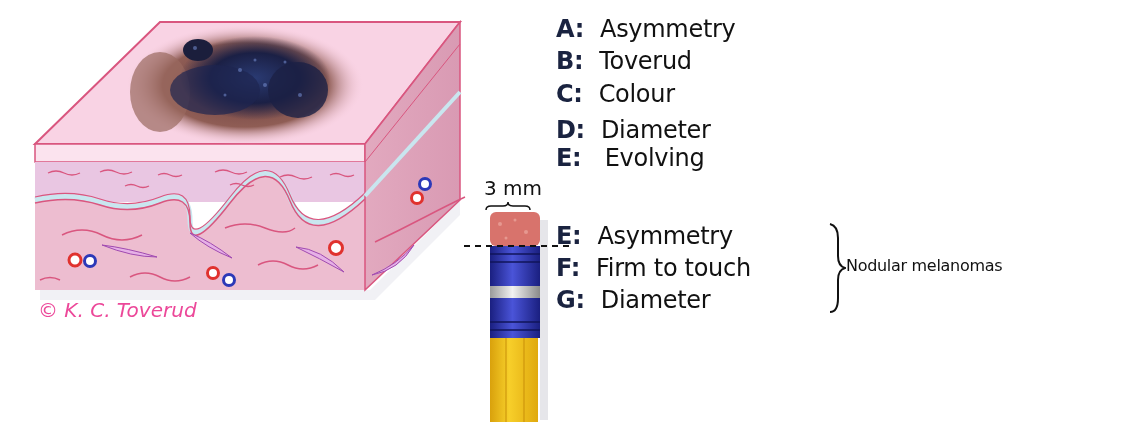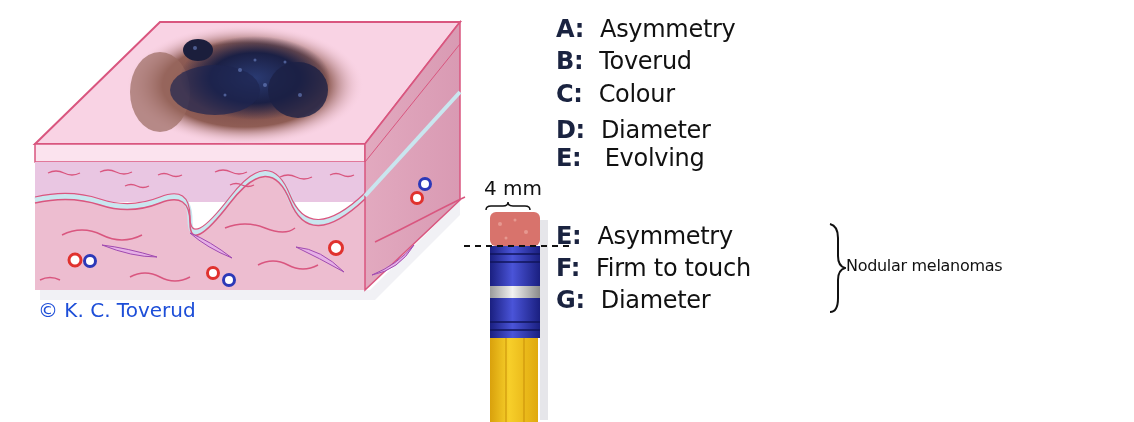--- a/index.html
+++ b/index.html
@@ -2,21 +2,21 @@
 <html><head>
 <meta charset="utf-8">
 <style>
   html, body { margin:0; padding:0; background:#ffffff; }
   body { width:1134px; height:422px; position:relative; overflow:hidden; font-family:"DejaVu Sans", sans-serif; }
   .abs { position:absolute; }
   .list-item { position:absolute; left:556px; font-size:24px; color:#111; white-space:nowrap; letter-spacing:-0.3px; }
   .list-item .key { font-weight:bold; color:#1a2340; }
   .list-item .val { margin-left:16px; }
   .nodular-label { position:absolute; left:846px; top:256px; font-size:16px; color:#111; white-space:nowrap; letter-spacing:-0.3px; }
-  .copyright { position:absolute; left:38px; top:298px; font-size:20px; color:#1d4ed8; white-space:nowrap; }
+  .copyright { position:absolute; left:38px; top:298px; font-size:20px; color:#ec4899; white-space:nowrap;font-style:italic; }
   .mm-label { position:absolute; left:484px; top:176px; font-size:20px; color:#111; white-space:nowrap; }
 </style>
 </head>
 <body>
 
 <svg class="abs" style="left:0;top:0" width="470" height="300" viewBox="0 0 470 300">
   <defs>
     <radialGradient id="lesionBrown" cx="50%" cy="50%" r="50%">
       <stop offset="0%" stop-color="#6a3c3c"></stop>
       <stop offset="70%" stop-color="#8f5d55"></stop>
@@ -117,21 +117,21 @@
 <div class="list-item" style="top:80px">
   <span class="key">C:</span><span class="val">Colour</span>
 </div>
 <div class="list-item" style="top:116px">
   <span class="key">D:</span><span class="val">Diameter</span>
 </div>
 <div class="list-item" style="top:144px">
   <span class="key">E:</span><span class="val" style="white-space:pre"> Evolving</span>
 </div>
 
-<div class="mm-label">4 mm</div>
+<div class="mm-label">3 mm</div>
 <svg class="abs" style="left:460px;top:196px" width="120" height="226" viewBox="0 0 120 226">
   <defs>
     <linearGradient id="blueG" x1="0" x2="1">
       <stop offset="0%" stop-color="#1a1f80"></stop>
         <stop offset="45%" stop-color="#4a54d8"></stop>
         <stop offset="100%" stop-color="#1a1f80"></stop>
     </linearGradient>
     <linearGradient id="yellowG" x1="0" x2="1">
       <stop offset="0%" stop-color="#d9a10c"></stop>
         <stop offset="40%" stop-color="#f7cf2a"></stop>

